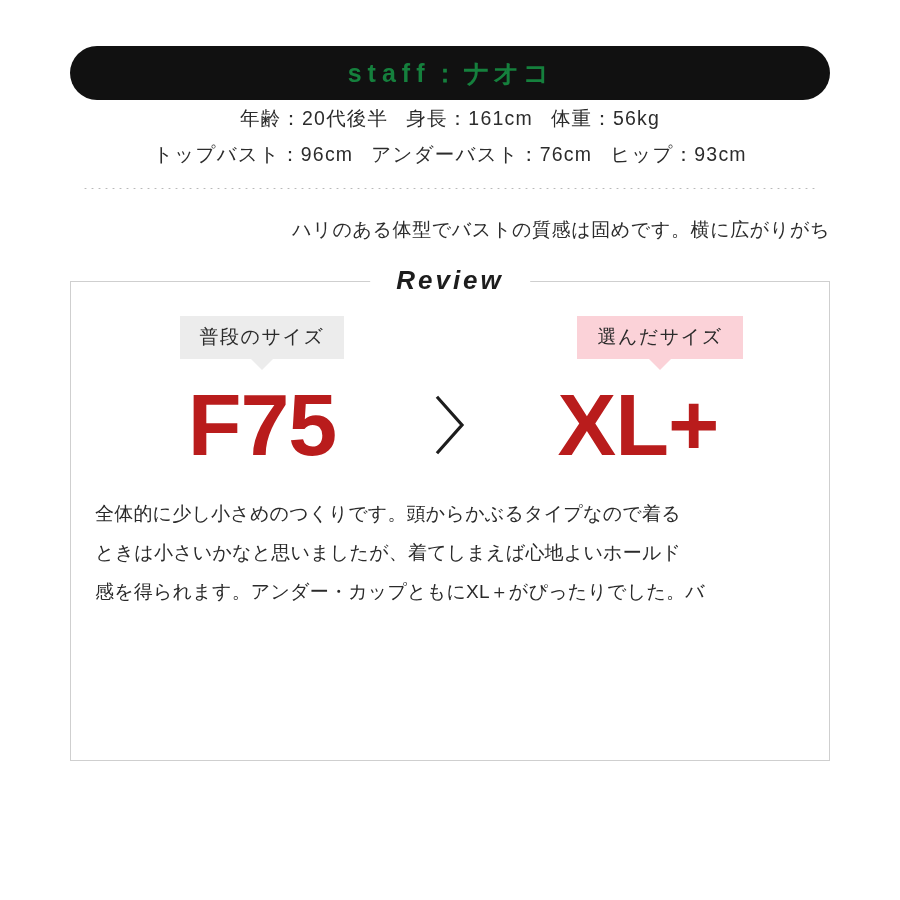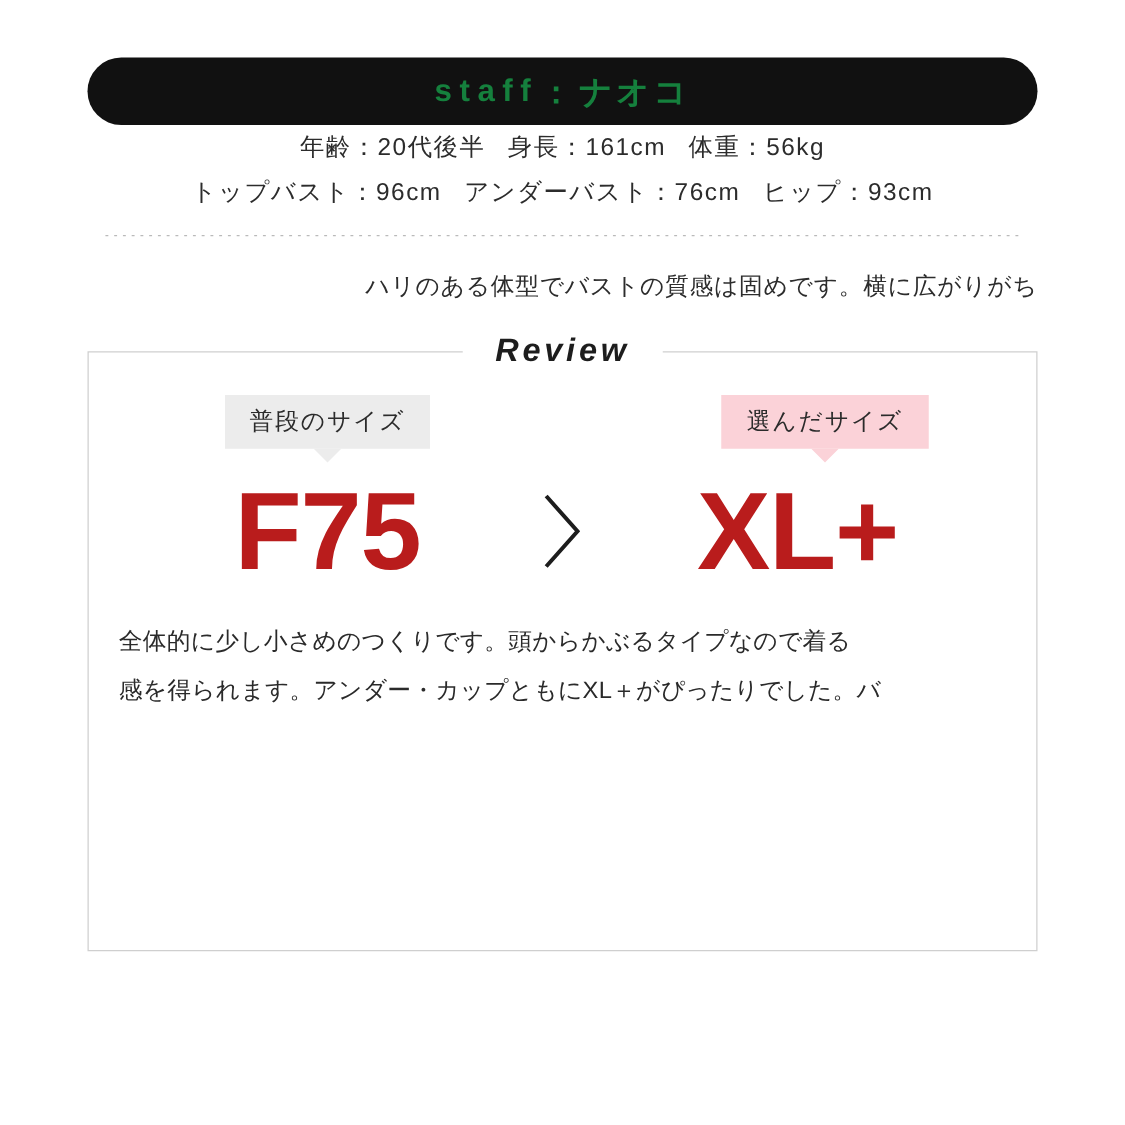--- a/index.html
+++ b/index.html
@@ -213,17 +213,18 @@
       </div>
 
       <div class="size-col">
         <div class="size-tag chosen">選んだサイズ</div>
         <div class="size-value">XL+</div>
       </div>
     </div>
 
     <div class="review-text">
       <div>全体的に少し小さめのつくりです。頭からかぶるタイプなので着る</div>
+      <div>ときは小さいかなと思いましたが、着てしまえば心地よいホールド</div>
       <div>感を得られます。アンダー・カップともにXL＋がぴったりでした。バ</div>
     </div>
   </div>
 
 </div>
 
 </body></html>

